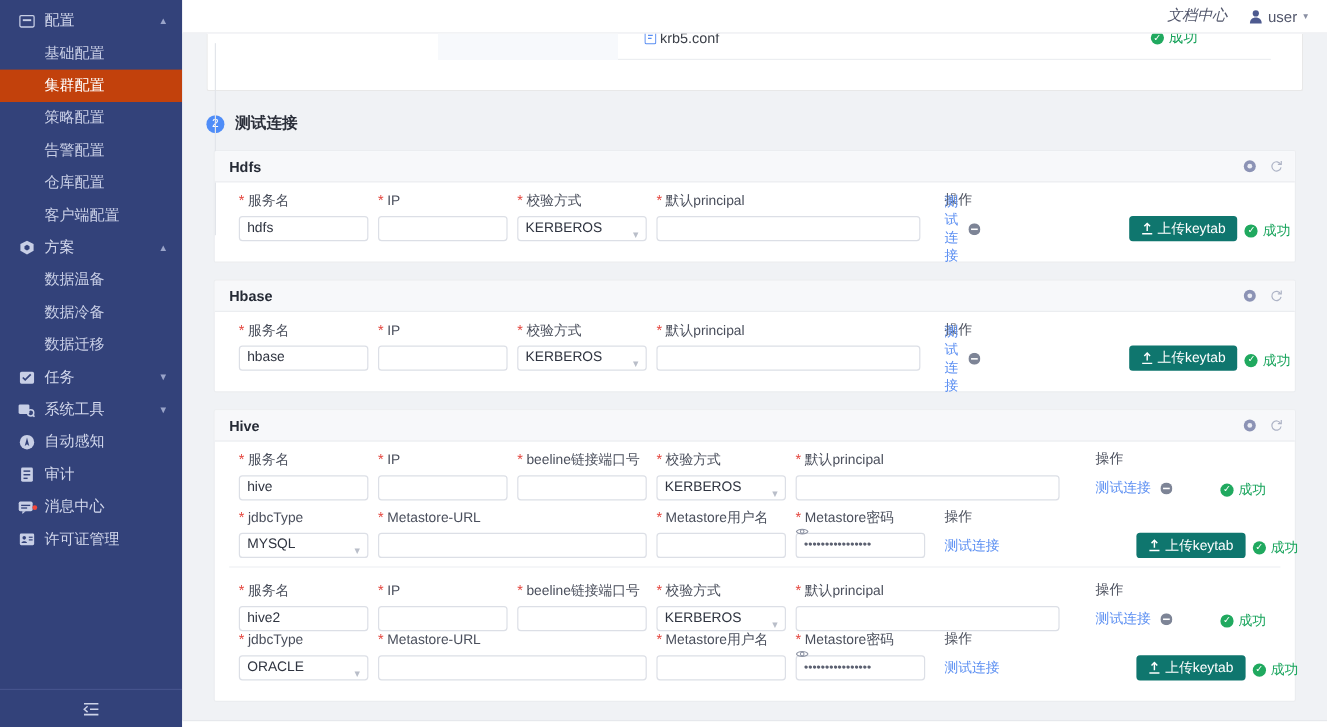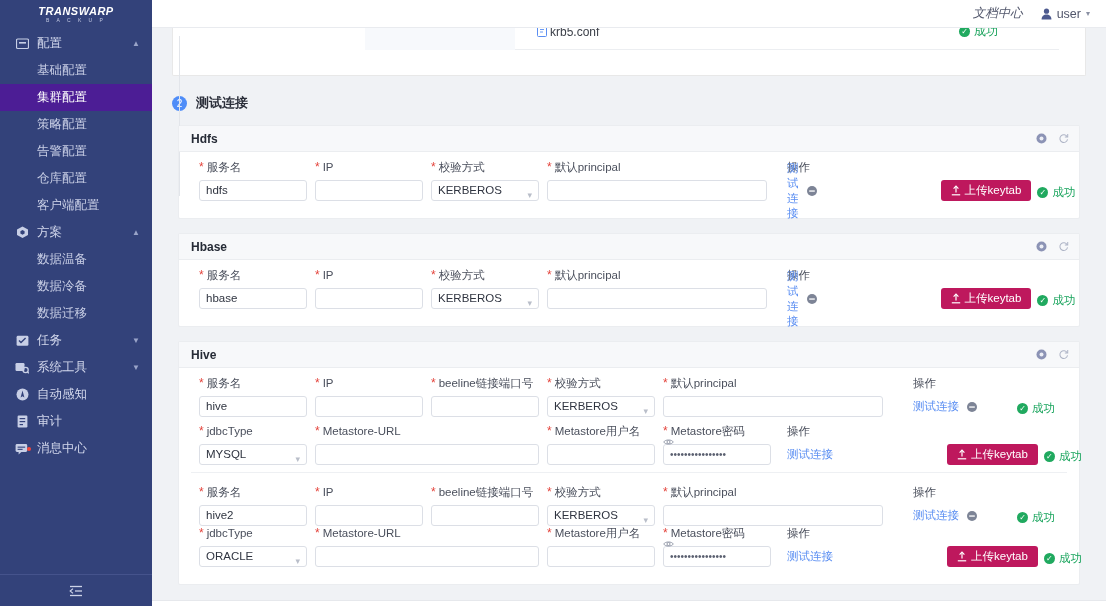--- a/index.html
+++ b/index.html
@@ -52,21 +52,21 @@
     color: #c8cfe6;
   }
   .nav-item .chev {
     position: absolute; right: 12px; font-size: 8px; color: #9aa4c9;
   }
   .nav-sub {
     height: 27px; display: flex; align-items: center;
     padding-left: 37px; font-size: 12.5px; color: #c9cfe6; cursor: pointer;
     white-space: nowrap;
   }
-  .nav-sub.active { background: #4c1d95; color: #ffffff; text-align: right; }
+  .nav-sub.active { background: #c2410c; color: #ffffff; text-align: right; }
   .badge-dot {
     position: absolute; width: 4px; height: 4px; background: #f5483b;
     border-radius: 50%; top: 5px; right: -1px;
   }
   .sidebar-foot {
     position: absolute; bottom: 0; left: 0; width: 152px; height: 32px;
     border-top: 1px solid #45538c;
     display: flex; align-items: center; justify-content: center;
     color: #cdd3e8; cursor: pointer;
   }
@@ -171,21 +171,21 @@
     display: flex; align-items: center;
   }
   .sel .arw { position: absolute; right: 6px; top: 5px; color: #b9bec9; font-size: 9px; }
 
   .oplabel { font-size: 11.5px; color: #4a4f5c; height: 16px; line-height: 14px; }
   .oprow { margin-top: 4px; height: 21px; display: flex; align-items: center; }
   .lnk { font-size: 11.5px; color: #5a8ef2; cursor: pointer; }
   .minus-ic { margin-left: 8px; display: inline-flex; cursor: pointer; }
 
   .btn-upload {
-    background: #be185d; border: none; border-radius: 3px; color: #fff;
+    background: #0f766e; border: none; border-radius: 3px; color: #fff;
     font-size: 11.5px; height: 21px; padding: 0 10px;
     display: inline-flex; align-items: center; gap: 4px; cursor: pointer;
     font-family: "Liberation Sans", sans-serif; white-space: nowrap;
   }
   .ok {
     display: inline-flex; align-items: center; gap: 4px;
     font-size: 11.5px; color: #18a45c; white-space: nowrap;
   }
   .ok-dot {
     width: 11px; height: 11px; border-radius: 50%; background: #20a95f;
@@ -204,26 +204,20 @@
     background: #ffffff; border-top: 1px solid #e6e8ec;
   }
   svg { display: block; }
 </style>
 </head>
 <body>
 
 <div class="app">
 
   <div class="sidebar">
-    <div class="logo">
-      <div class="logo-txt">
-        <div class="logo-main">TRANSWARP</div>
-        <div class="logo-sub">B A C K U P</div>
-      </div>
-    </div>
     <div class="nav" id="nav-host">
         <div class="nav-item">
           <span class="ic">
             <svg width="13" height="12" viewBox="0 0 13 12" fill="#c8cfe6">
               <rect x="0.5" y="1" width="12" height="9.5" rx="1.2" fill="none" stroke="#c8cfe6" stroke-width="1.2"></rect>
               <rect x="3" y="4" width="7" height="1.6" fill="#c8cfe6"></rect>
             </svg>
           </span>
           <span>配置</span>
           <span class="chev">▲</span>
@@ -310,20 +304,32 @@
           <span class="ic" style="position: relative;">
             <svg width="14" height="12" viewBox="0 0 14 12" fill="#c8cfe6">
               <rect x="0.6" y="1" width="11.6" height="8" rx="1.4"></rect>
               <path d="M3.6 9 L3.6 11.4 L6.4 9 Z"></path>
               <rect x="2.6" y="3.6" width="7.6" height="1.1" fill="#33427a"></rect>
               <rect x="2.6" y="5.8" width="5" height="1.1" fill="#33427a"></rect>
             </svg>
             <span class="badge-dot"></span>
           </span>
           <span>消息中心</span>
+        </div>
+        <div class="nav-item">
+          <span class="ic">
+            <svg width="13" height="11" viewBox="0 0 13 11" fill="#c8cfe6">
+              <rect x="0.5" y="0.6" width="12" height="9.8" rx="1.2"></rect>
+              <circle cx="4.2" cy="4.2" r="1.5" fill="#33427a"></circle>
+              <path d="M1.9 8.4 C2.3 6.7 6.1 6.7 6.5 8.4 Z" fill="#33427a"></path>
+              <rect x="8" y="3.2" width="3.2" height="1" fill="#33427a"></rect>
+              <rect x="8" y="5.4" width="3.2" height="1" fill="#33427a"></rect>
+            </svg>
+          </span>
+          <span>许可证管理</span>
         </div>
       </div>
     <div class="sidebar-foot">
       <span>
         <svg width="14" height="12" viewBox="0 0 14 12" fill="none" stroke="#cdd3e8" stroke-width="1.3">
           <line x1="1" y1="1.5" x2="13" y2="1.5"></line>
           <line x1="6" y1="6" x2="13" y2="6"></line>
           <line x1="1" y1="10.5" x2="13" y2="10.5"></line>
           <path d="M4 3.6 L1.2 6 L4 8.4" stroke-width="1.2"></path>
         </svg>

